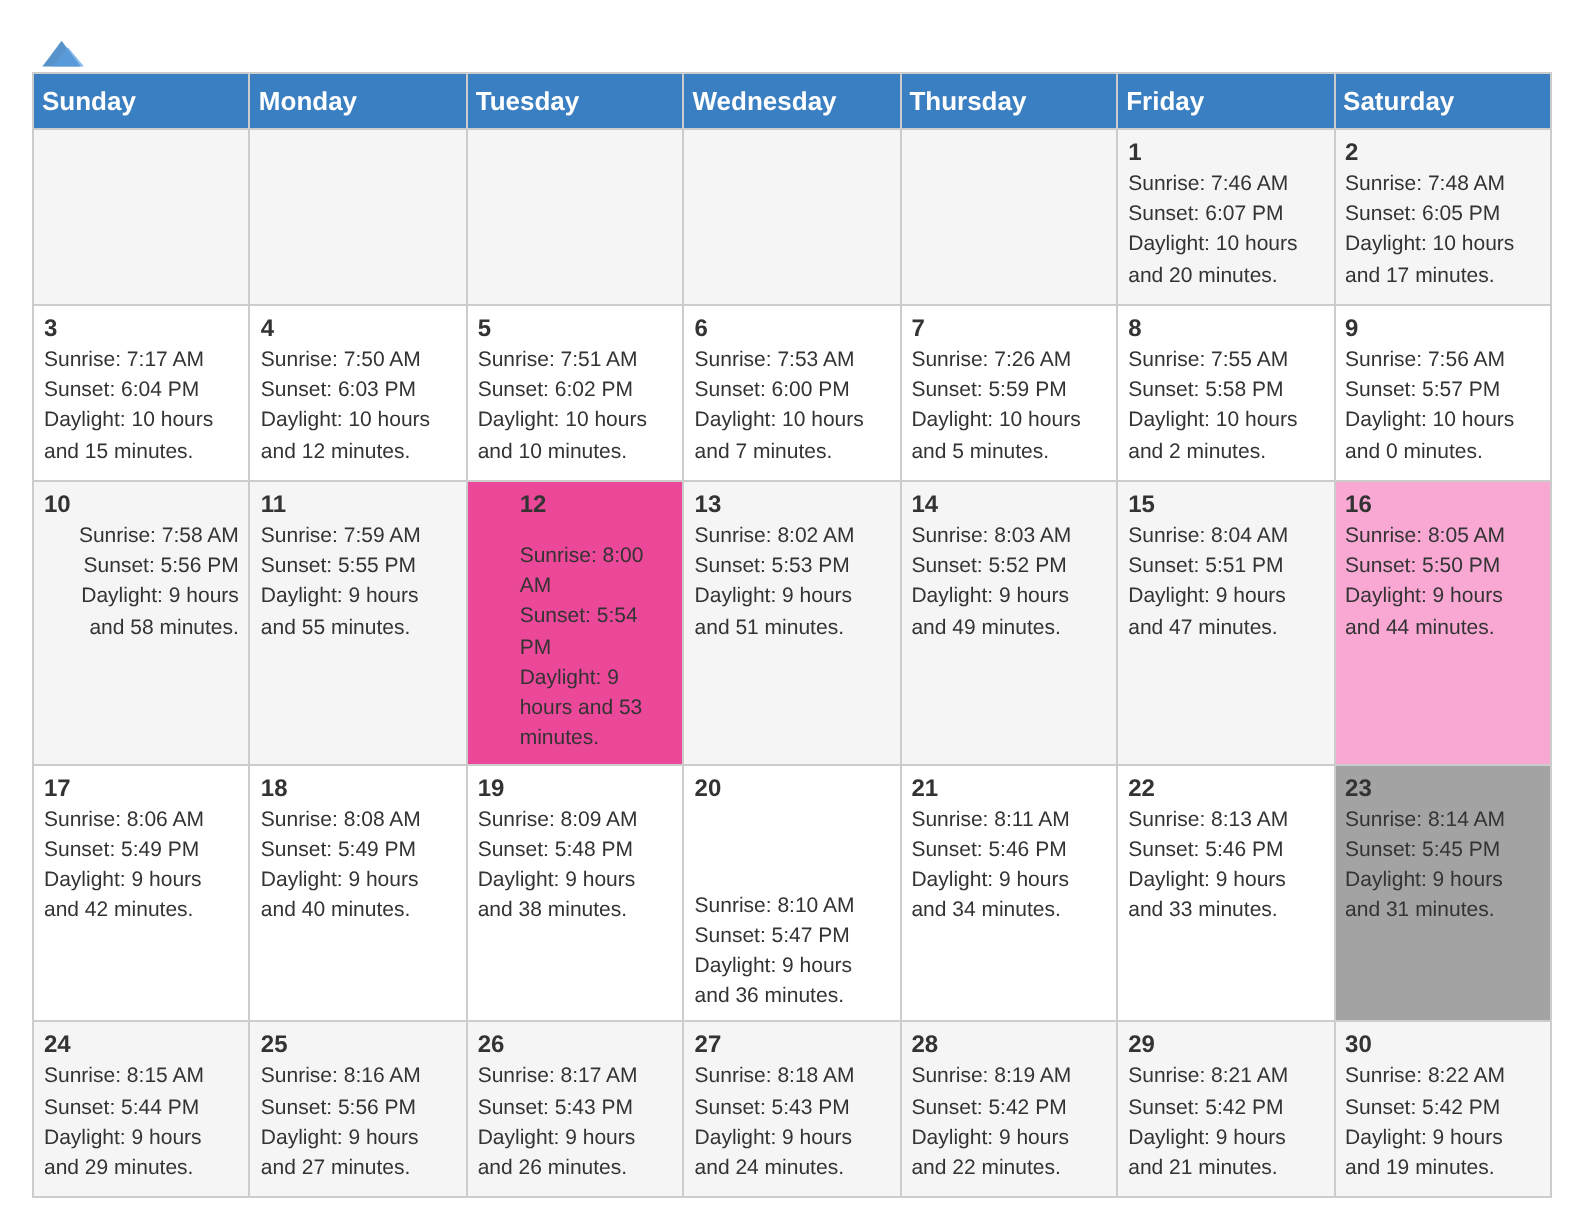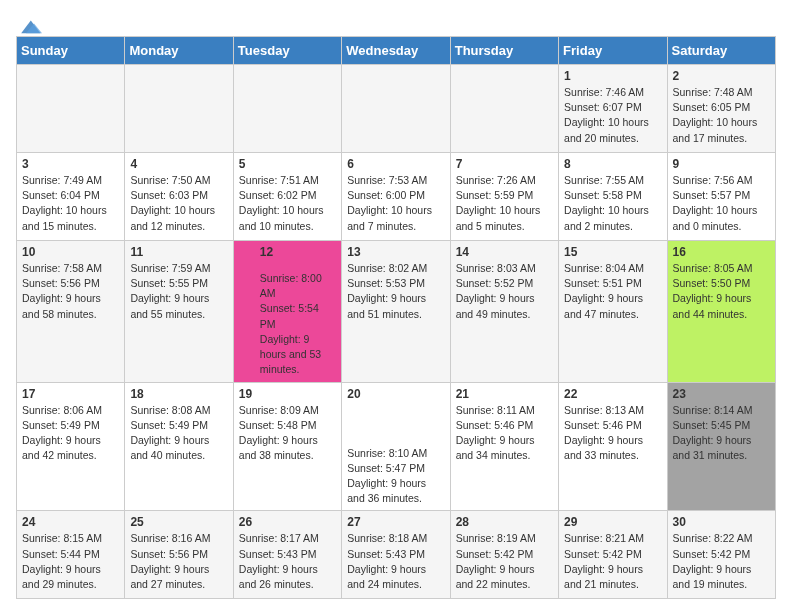--- a/index.html
+++ b/index.html
@@ -142,21 +142,21 @@
         <td style="background: rgb(245, 245, 245);">
           <span class="day-number">2</span>
           <div class="day-info" style="white-space: pre-line;">Sunrise: 7:48 AM
 Sunset: 6:05 PM
 Daylight: 10 hours and 17 minutes.</div>
         </td>
       </tr>
       <tr>
         <td style="background: rgb(255, 255, 255);">
           <span class="day-number">3</span>
-          <div class="day-info" style="white-space: pre-line;">Sunrise: 7:49 AM
+          <div class="day-info" style="white-space: pre-line;">Sunrise: 7:17 AM
 Sunset: 6:04 PM
 Daylight: 10 hours and 15 minutes.</div>
         </td>
         <td style="background: rgb(255, 255, 255);">
           <span class="day-number">4</span>
           <div class="day-info" style="white-space: pre-line;">Sunrise: 7:50 AM
 Sunset: 6:03 PM
 Daylight: 10 hours and 12 minutes.</div>
         </td>
         <td style="background: rgb(255, 255, 255);">
@@ -186,21 +186,21 @@
         <td style="background: rgb(255, 255, 255);">
           <span class="day-number">9</span>
           <div class="day-info" style="white-space: pre-line;">Sunrise: 7:56 AM
 Sunset: 5:57 PM
 Daylight: 10 hours and 0 minutes.</div>
         </td>
       </tr>
       <tr>
         <td style="background: rgb(245, 245, 245);">
           <span class="day-number">10</span>
-          <div class="day-info" style="white-space: pre-line;">Sunrise: 7:58 AM
+          <div class="day-info" style="white-space: pre-line; text-align: right;">Sunrise: 7:58 AM
 Sunset: 5:56 PM
 Daylight: 9 hours and 58 minutes.</div>
         </td>
         <td style="background: rgb(245, 245, 245);">
           <span class="day-number">11</span>
           <div class="day-info" style="white-space: pre-line;">Sunrise: 7:59 AM
 Sunset: 5:55 PM
 Daylight: 9 hours and 55 minutes.</div>
         </td>
         <td style="background: #ec4899; padding-left: 26px;">
@@ -220,21 +220,21 @@
           <div class="day-info" style="white-space: pre-line;">Sunrise: 8:03 AM
 Sunset: 5:52 PM
 Daylight: 9 hours and 49 minutes.</div>
         </td>
         <td style="background: rgb(245, 245, 245);">
           <span class="day-number">15</span>
           <div class="day-info" style="white-space: pre-line;">Sunrise: 8:04 AM
 Sunset: 5:51 PM
 Daylight: 9 hours and 47 minutes.</div>
         </td>
-        <td style="background: #bef264;">
+        <td style="background: #f9a8d4;">
           <span class="day-number">16</span>
           <div class="day-info" style="white-space: pre-line;">Sunrise: 8:05 AM
 Sunset: 5:50 PM
 Daylight: 9 hours and 44 minutes.</div>
         </td>
       </tr>
       <tr>
         <td style="background: rgb(255, 255, 255);">
           <span class="day-number">17</span>
           <div class="day-info" style="white-space: pre-line;">Sunrise: 8:06 AM

